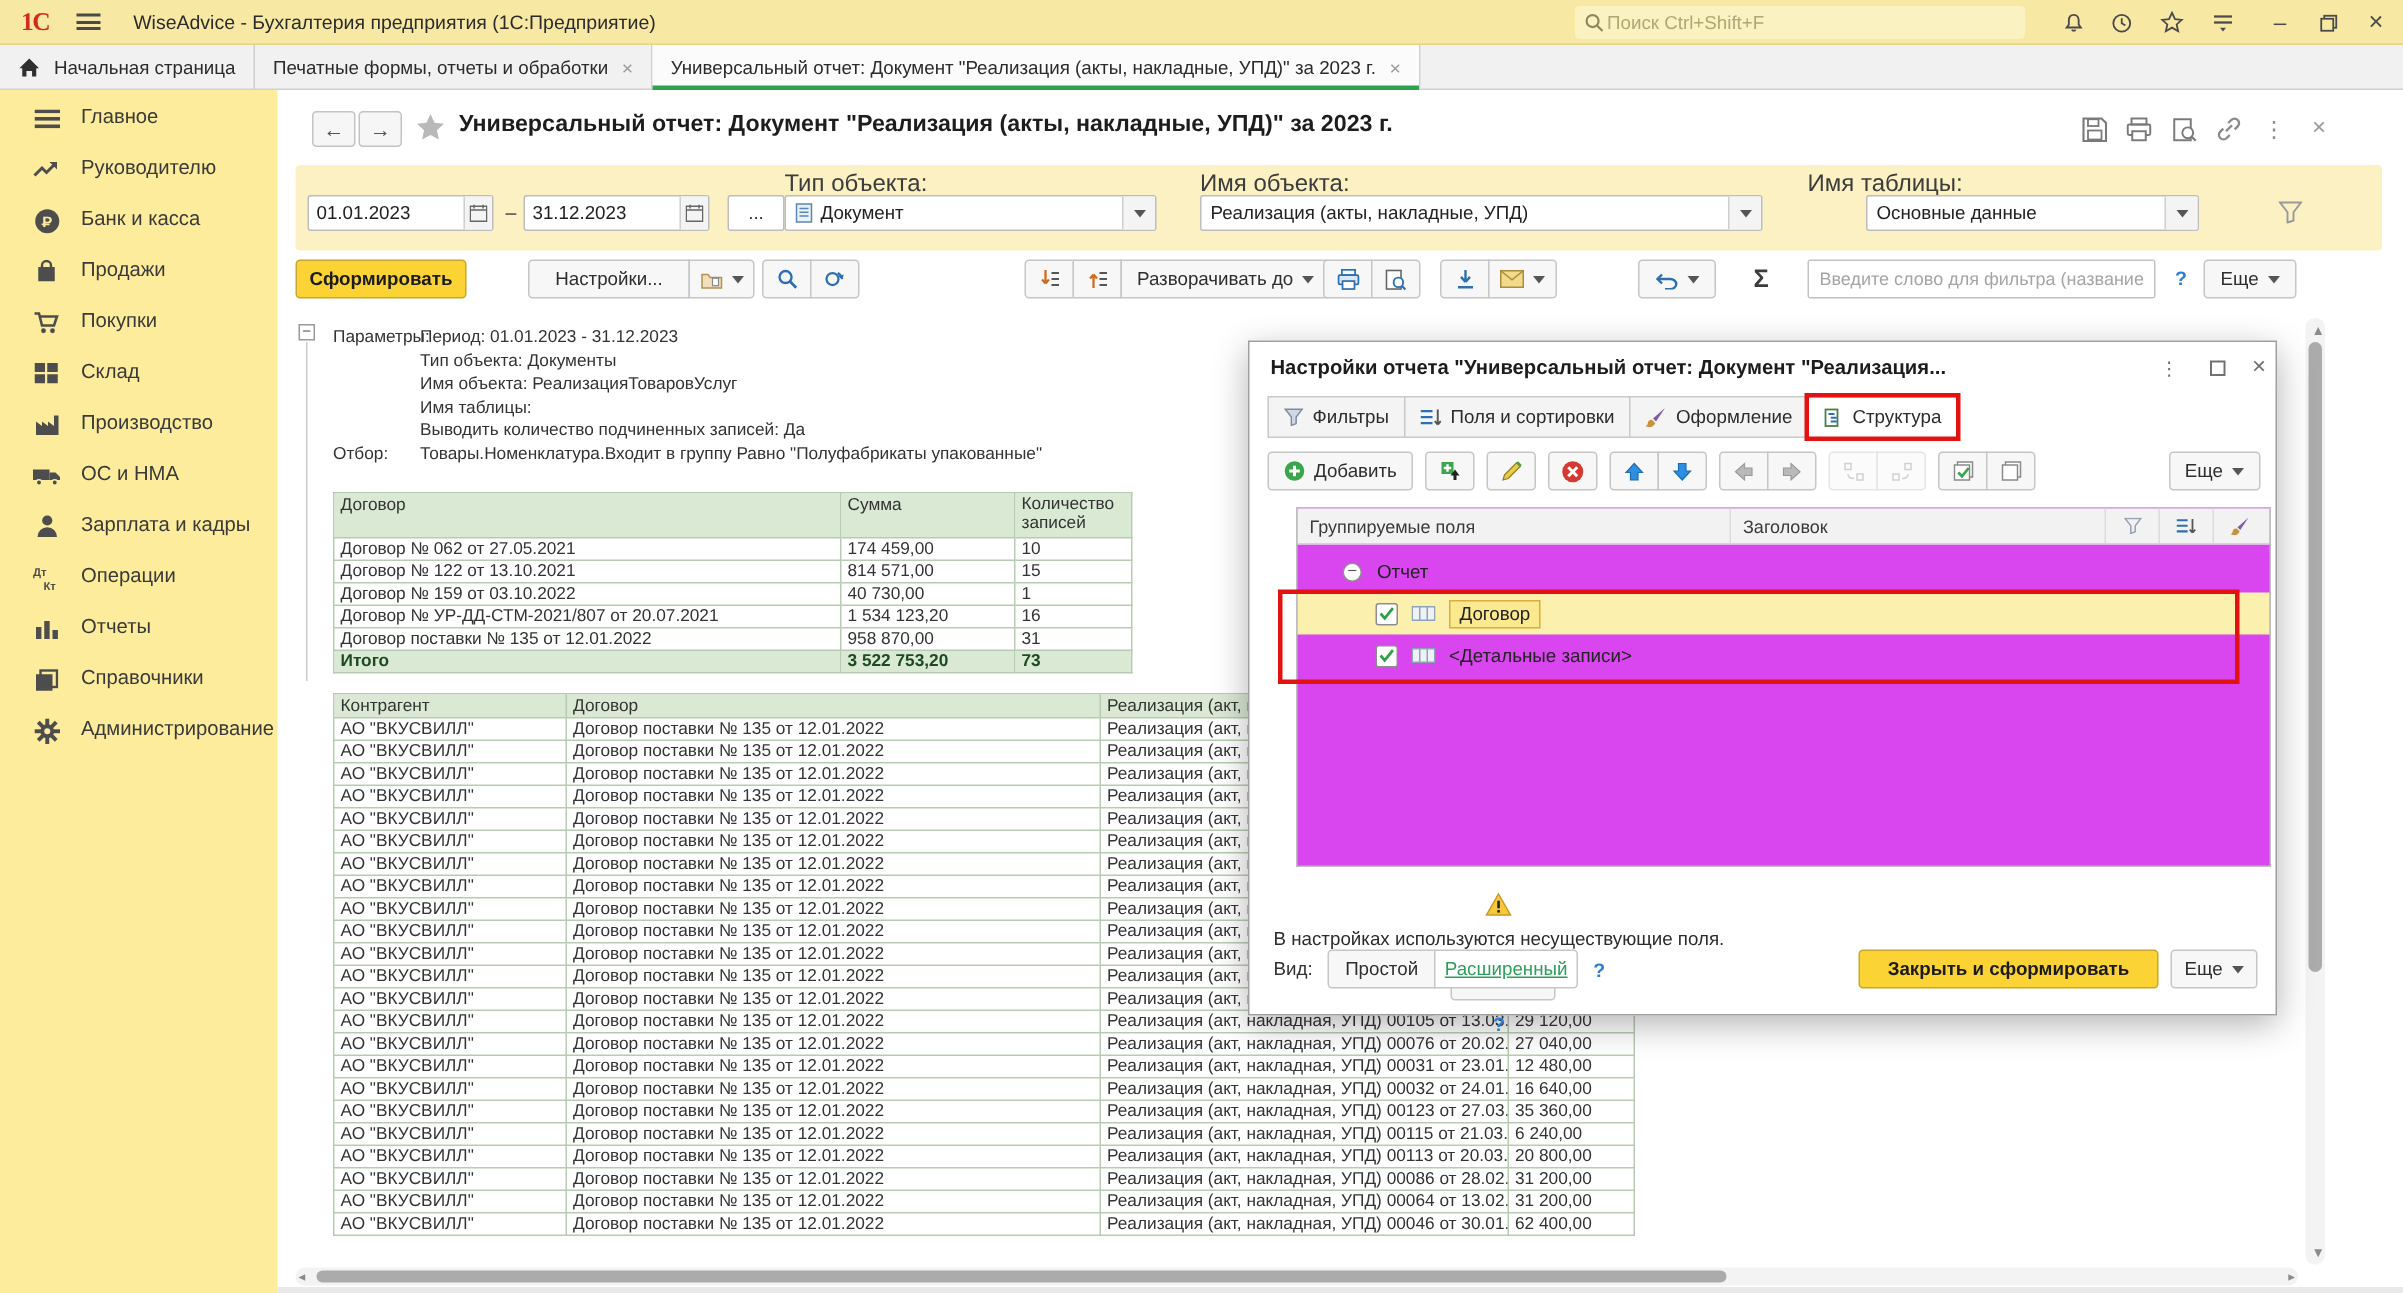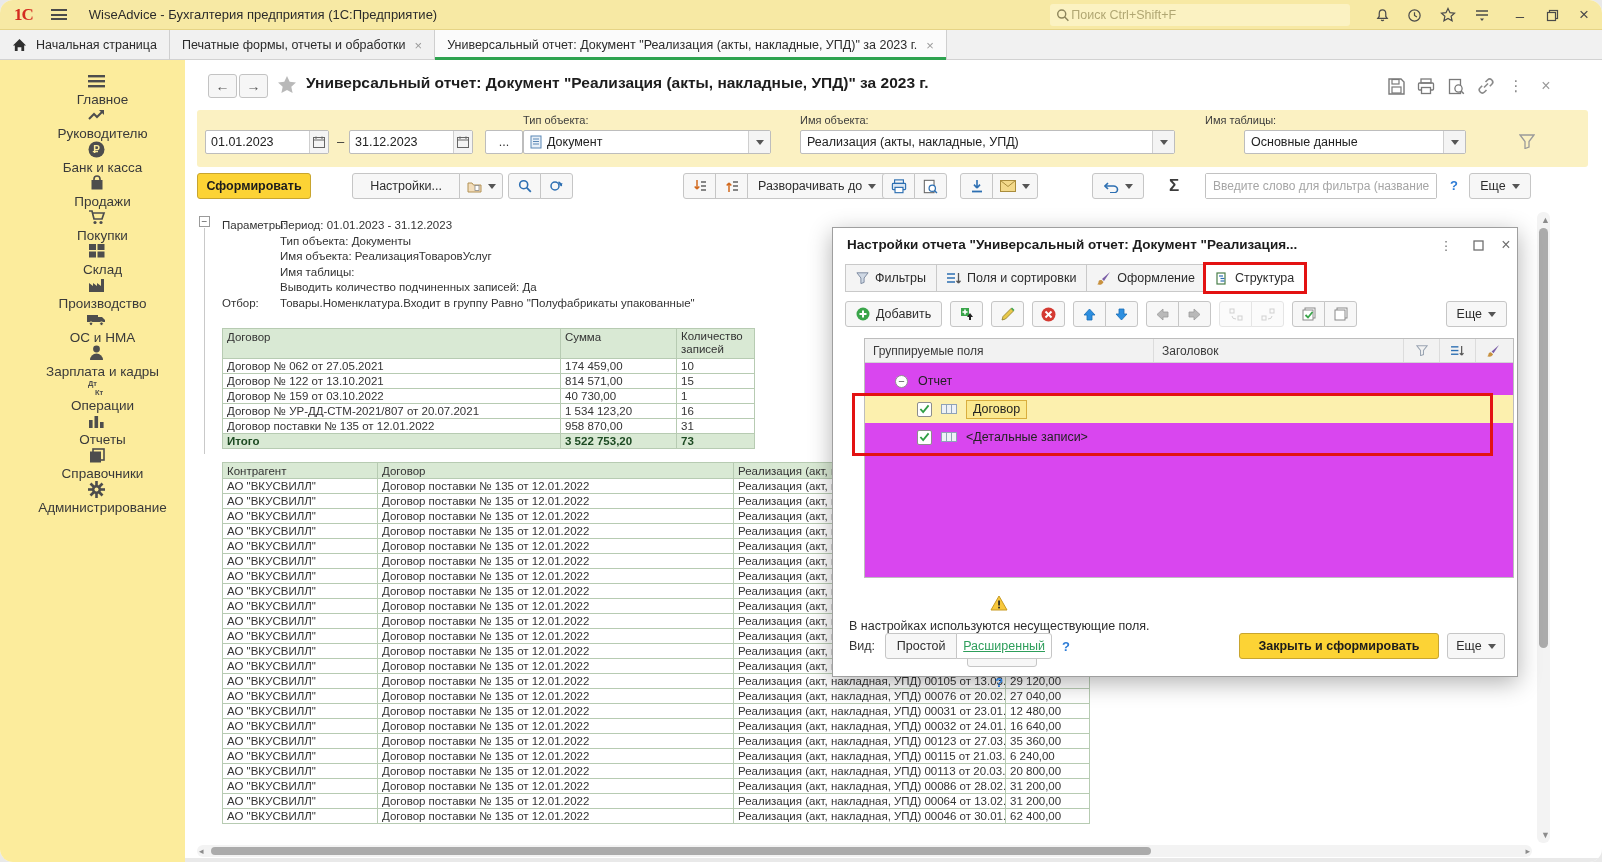--- a/index.html
+++ b/index.html
@@ -1,18 +1,18 @@
 <!DOCTYPE html>
 <html><head>
 <meta charset="utf-8">
 <style>
   html,body{margin:0;padding:0;background:#e9e9e9;}
   *{box-sizing:border-box;}
   #app{position:relative;width:1602px;height:862px;background:#fff;overflow:hidden;
-       font-family:"Liberation Sans","DejaVu Sans",sans-serif;color:#333;border-radius:13px;}
+       font-family:"Liberation Sans","DejaVu Sans",sans-serif;color:#333;}
   .abs{position:absolute;}
 
   
   .topbar{position:absolute;left:0;top:0;width:1602px;height:30px;background:#f7e9a4;
           display:flex;align-items:center;border-bottom:1px solid #e6d486;}
   .logo1c{font-weight:bold;font-size:17px;color:#d42b20;margin-left:14px;letter-spacing:-1px;
           font-family:"Liberation Serif","DejaVu Serif",serif;}
   .hamb{width:16px;height:11px;margin-left:18px;display:flex;flex-direction:column;justify-content:space-between;}
   .hamb i{display:block;height:2px;background:#4a4a4a;}
   .win-title{font-size:13px;color:#2b2b2b;margin-left:22px;white-space:nowrap;}
@@ -26,31 +26,31 @@
   
   .tabbar{position:absolute;left:0;top:30px;width:1602px;height:30px;background:#f1f1f1;
           border-bottom:1px solid #d2d2d2;display:flex;}
   .tab{height:30px;display:flex;align-items:center;padding:0 12px;font-size:12.5px;color:#2b2b2b;
        border-right:1px solid #cfcfcf;white-space:nowrap;position:relative;}
   .tab .x{margin-left:9px;color:#9a9a9a;font-size:13px;}
   .tab.active{background:#fbfbfb;}
   .tab.active::after{content:"";position:absolute;left:0;right:0;bottom:0;height:3px;background:#2ea34f;}
   
   .sidebar{position:absolute;left:0;top:60px;width:185px;height:802px;background:#fcec9c;padding-top:10px;}
-  .side-item{display:flex;align-items:center;height:34px;padding-left:20px;cursor:pointer;flex-direction:column;}
+  .side-item{display:flex;align-items:flex-start;height:34px;padding-left:20px;cursor:pointer;}
   .s-ico{width:22px;height:18px;margin-right:12px;display:flex;align-items:center;justify-content:center;flex:0 0 22px;}
   .s-lbl{font-size:13.5px;color:#3a3a3a;white-space:nowrap;}
   
   .navbtn{position:absolute;top:74px;width:29px;height:24px;border:1px solid #c3c3c3;background:#f6f6f6;
           border-radius:3px;display:flex;align-items:center;justify-content:center;color:#555;font-size:14px;}
   .page-title{position:absolute;left:306px;top:74px;font-size:15.5px;font-weight:bold;color:#1d1d1d;white-space:nowrap;}
   .hdr-ico{position:absolute;top:74px;width:26px;height:24px;display:flex;align-items:center;justify-content:center;color:#777;}
   
   .filters{position:absolute;left:197px;top:110px;width:1391px;height:57px;background:#fbf1c2;border-radius:3px;}
-  .f-label{position:absolute;top:4px;font-size:11px;color:#3c3c3c;}
+  .f-label{position:absolute;top:4px;font-size:16px;color:#3c3c3c;}
   .f-input{position:absolute;top:20px;height:24px;background:#fff;border:1px solid #bdbdbd;border-radius:2px;
            display:flex;align-items:center;font-size:12.5px;}
   .f-input input{border:none;outline:none;width:100%;font-size:12.5px;padding:0 5px;font-family:inherit;color:#222;background:transparent;}
   .mini-btn{width:22px;height:100%;border-left:1px solid #cfcfcf;display:flex;align-items:center;justify-content:center;background:#f4f4f4;}
   .caret{width:0;height:0;border-left:4px solid transparent;border-right:4px solid transparent;border-top:5px solid #555;}
   .combo-val{padding:0 6px;white-space:nowrap;overflow:hidden;display:flex;align-items:center;gap:5px;color:#222;}
   .dash{position:absolute;top:24px;font-size:13px;color:#333;}
   
   .btn{border:1px solid #c6c6c6;background:#f7f7f7;border-radius:3px;height:26px;display:inline-flex;
        align-items:center;justify-content:center;font-size:12.5px;color:#2e2e2e;padding:0 10px;gap:6px;white-space:nowrap;}

